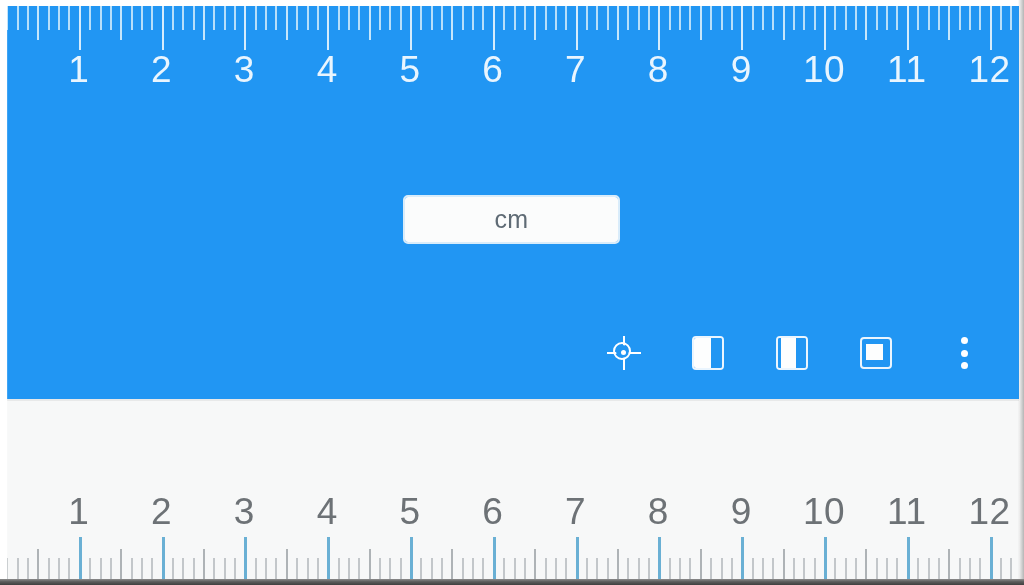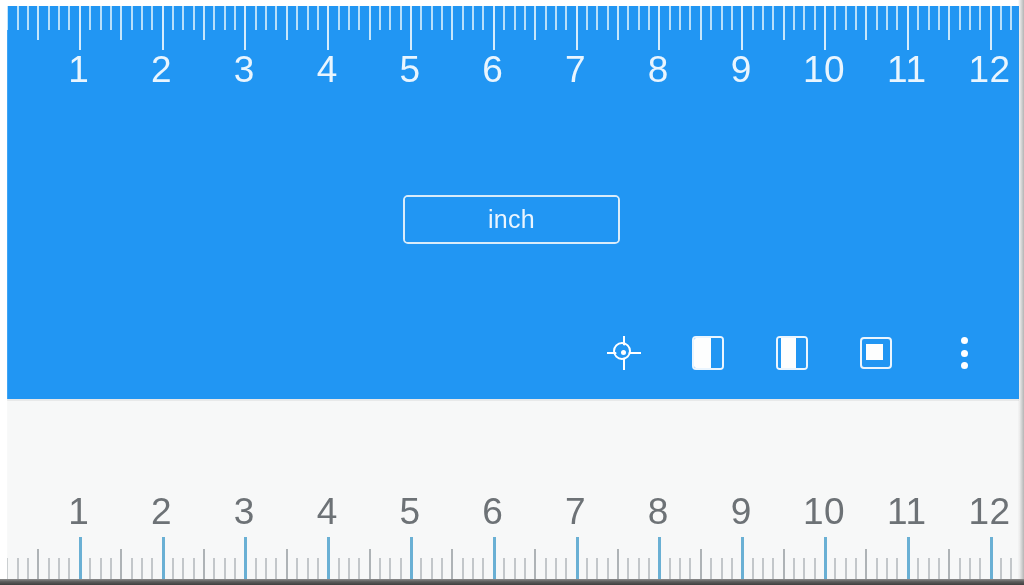--- a/index.html
+++ b/index.html
@@ -434,21 +434,21 @@
         <div class="num" style="left: 492.8px;">6</div>
         <div class="num" style="left: 575.6px;">7</div>
         <div class="num" style="left: 658.4px;">8</div>
         <div class="num" style="left: 741.2px;">9</div>
         <div class="num" style="left: 824px;">10</div>
         <div class="num" style="left: 906.8px;">11</div>
         <div class="num" style="left: 989.6px;">12</div>
       </div>
 
     <div class="unit-toggle">
-      <div class="seg active">inch</div>
+      <div class="seg inactive">cm</div>
     </div>
 
     <div class="icon-row">
 
       <div class="icon-btn">
         <span class="ic-cross">
           <span class="bar h"></span>
           <span class="bar v"></span>
           <span class="gap-box"></span>
           <span class="ring"></span>

